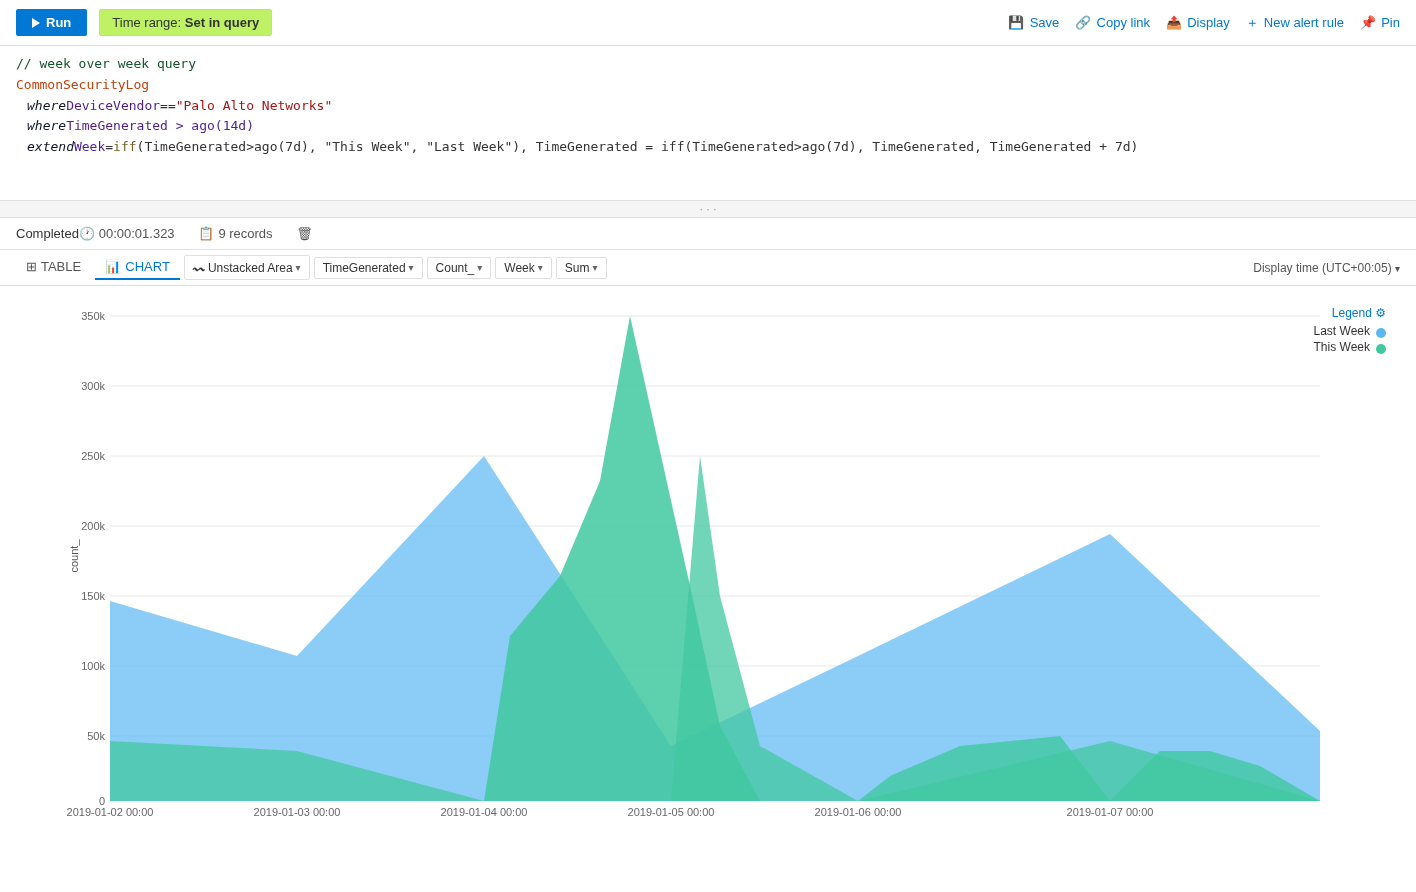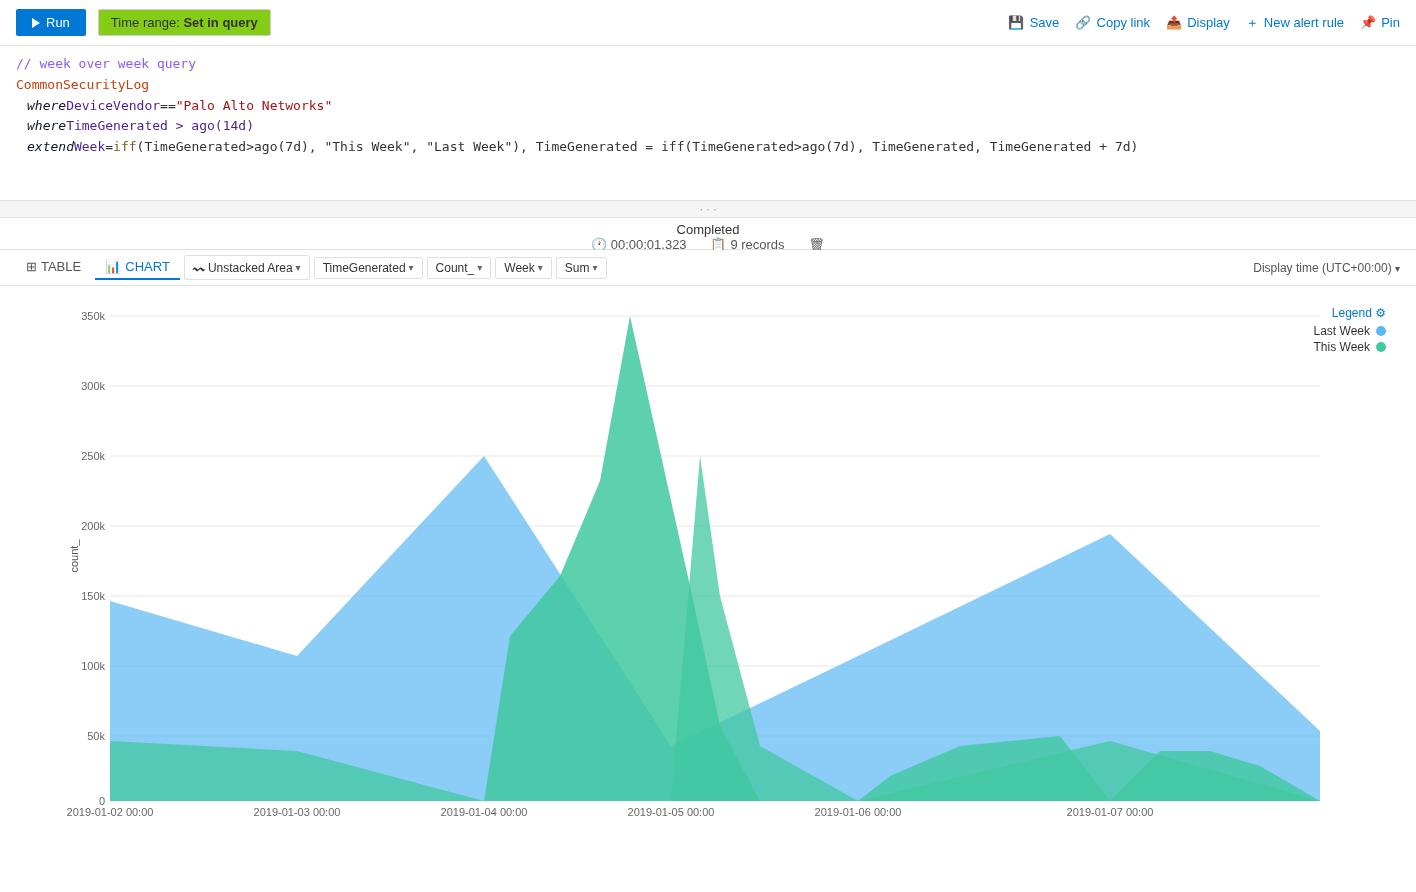--- a/index.html
+++ b/index.html
@@ -9,61 +9,60 @@
     .toolbar {
       display: flex; align-items: center; justify-content: space-between;
       padding: 8px 16px; border-bottom: 1px solid #e0e0e0; height: 46px;
     }
     .toolbar-left { display: flex; align-items: center; gap: 12px; }
     .toolbar-right { display: flex; align-items: center; gap: 16px; }
 
     .run-btn {
       background: #0078d4; color: #fff; border: none; padding: 6px 16px;
       border-radius: 2px; cursor: pointer; display: flex; align-items: center; gap: 6px;
-      font-size: 13px; font-weight: 400;
+      font-size: 13px; font-weight: 700;
     }
     .run-btn .play-icon { width: 0; height: 0; border-top: 5px solid transparent; border-bottom: 5px solid transparent; border-left: 8px solid #fff; display: inline-block; }
 
     .time-range-btn {
-      border: 1px solid #ccc; background: #84cc16; padding: 5px 12px; border-radius: 2px;
+      border: 1px solid #ccc; background: #bef264; padding: 5px 12px; border-radius: 2px;
       cursor: pointer; font-size: 13px; color: #333;
     }
 
     .toolbar-action {
       display: flex; align-items: center; gap: 5px; cursor: pointer;
       color: #0078d4; font-size: 13px; text-decoration: none;
     }
 
     
     .code-editor {
       background: #fff; padding: 8px 16px; font-family: 'Consolas', monospace;
       font-size: 13px; line-height: 1.6; border-bottom: 1px solid #e0e0e0;
       position: relative; min-height: 155px;
     }
     .code-line { display: flex; align-items: flex-start; }
     .code-bar { width: 3px; background: #0078d4; margin-right: 8px; flex-shrink: 0; }
-    .c-comment { color: #8b5cf6; }
+    .c-comment { color: #14532d; }
     .c-table { color: #c2410c; }
     .c-keyword { color: #0f172a; font-style: italic; }
     .c-string { color: #a31515; }
     .c-function { color: #795e26; }
     .c-operator { color: #333; }
     .c-variable { color: #4c1d95; }
 
     .resize-handle {
       text-align: center; color: #999; cursor: ns-resize; padding: 2px 0;
       background: #f5f5f5; border-bottom: 1px solid #e0e0e0; font-size: 11px;
     }
 
     
     .status-bar {
       display: flex; align-items: center; justify-content: flex-start;
       padding: 4px 16px; background: #fff; border-bottom: 1px solid #e0e0e0;
       height: 32px;
-      flex-direction: column;
     }
     .status-left { color: #333; font-size: 13px; }
     .status-right { display: flex; align-items: center; gap: 24px; color: #555; font-size: 13px; }
 
     
     .view-tabs {
       display: flex; align-items: center; justify-content: space-between;
       padding: 4px 16px; border-bottom: 1px solid #e0e0e0; height: 36px; background: #fff;
     }
     .view-tabs-left { display: flex; align-items: center; gap: 4px; }
@@ -91,21 +90,21 @@
     }
 
     .chart-container {
       position: relative; width: 100%; height: 520px;
     }
 
     .legend {
       position: absolute; top: 10px; right: 30px; text-align: right; margin-left: 12px;
     }
     .legend-title { font-size: 12px; color: #0078d4; cursor: pointer; margin-bottom: 4px; }
-    .legend-item { display: flex; align-items: center; gap: 6px; font-size: 12px; justify-content: flex-end; margin-bottom: 2px; }
+    .legend-item { display: flex; align-items: flex-end; gap: 6px; font-size: 12px; justify-content: flex-end; margin-bottom: 2px; }
     .legend-dot { width: 10px; height: 10px; border-radius: 50%; }
 
     
     .grid-line { stroke: #e8e8e8; stroke-width: 1; }
 
     .main-content {
       display: flex; flex-direction: column; height: calc(892px - 46px);
     }
   </style>
 </head>
@@ -222,21 +221,21 @@
           <span>Week</span>
           <span class="chevron">▾</span>
         </button>
         <button class="chart-control-btn">
           <span>Sum</span>
           <span class="chevron">▾</span>
         </button>
       </div>
     </div>
     <div class="display-time">
-      <span>Display time (UTC+00:00)</span>
+      <span>Display time (UTC+00:05)</span>
       <span class="chevron">▾</span>
     </div>
   </div>
 
   <div class="chart-area">
     <div class="chart-container">
 
       <div class="legend">
         <div class="legend-title">
           <span>Legend</span>

